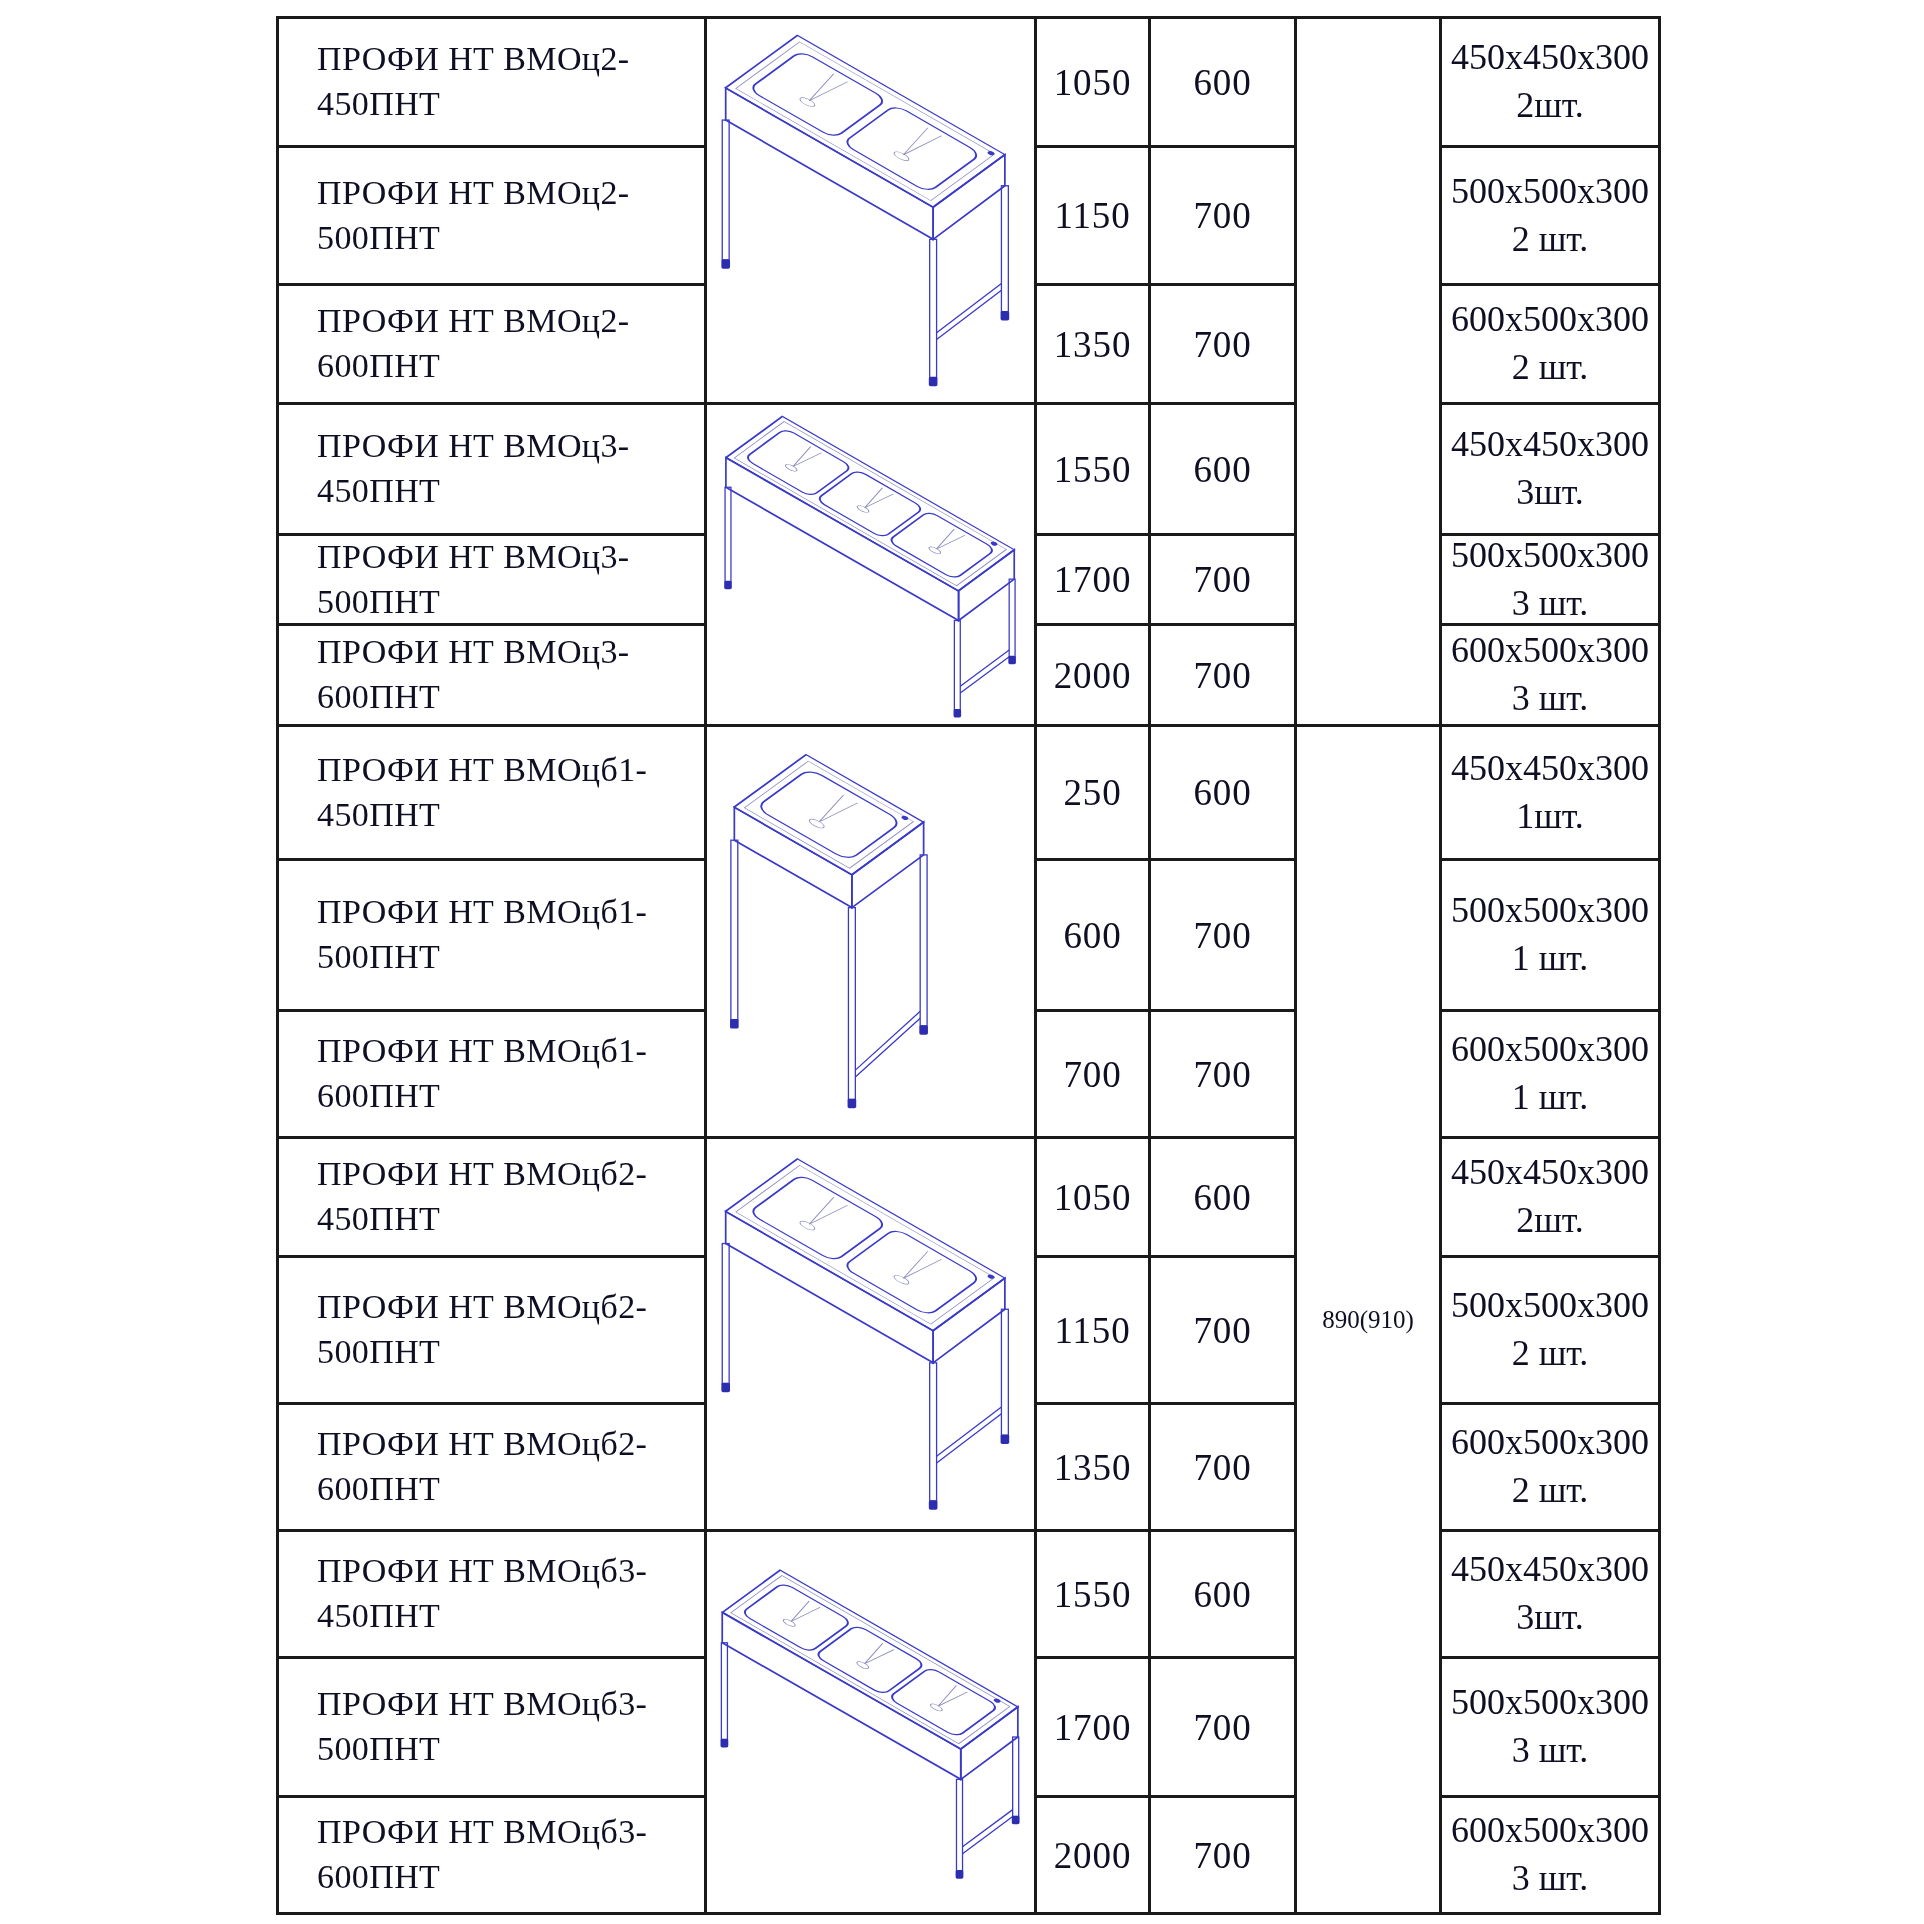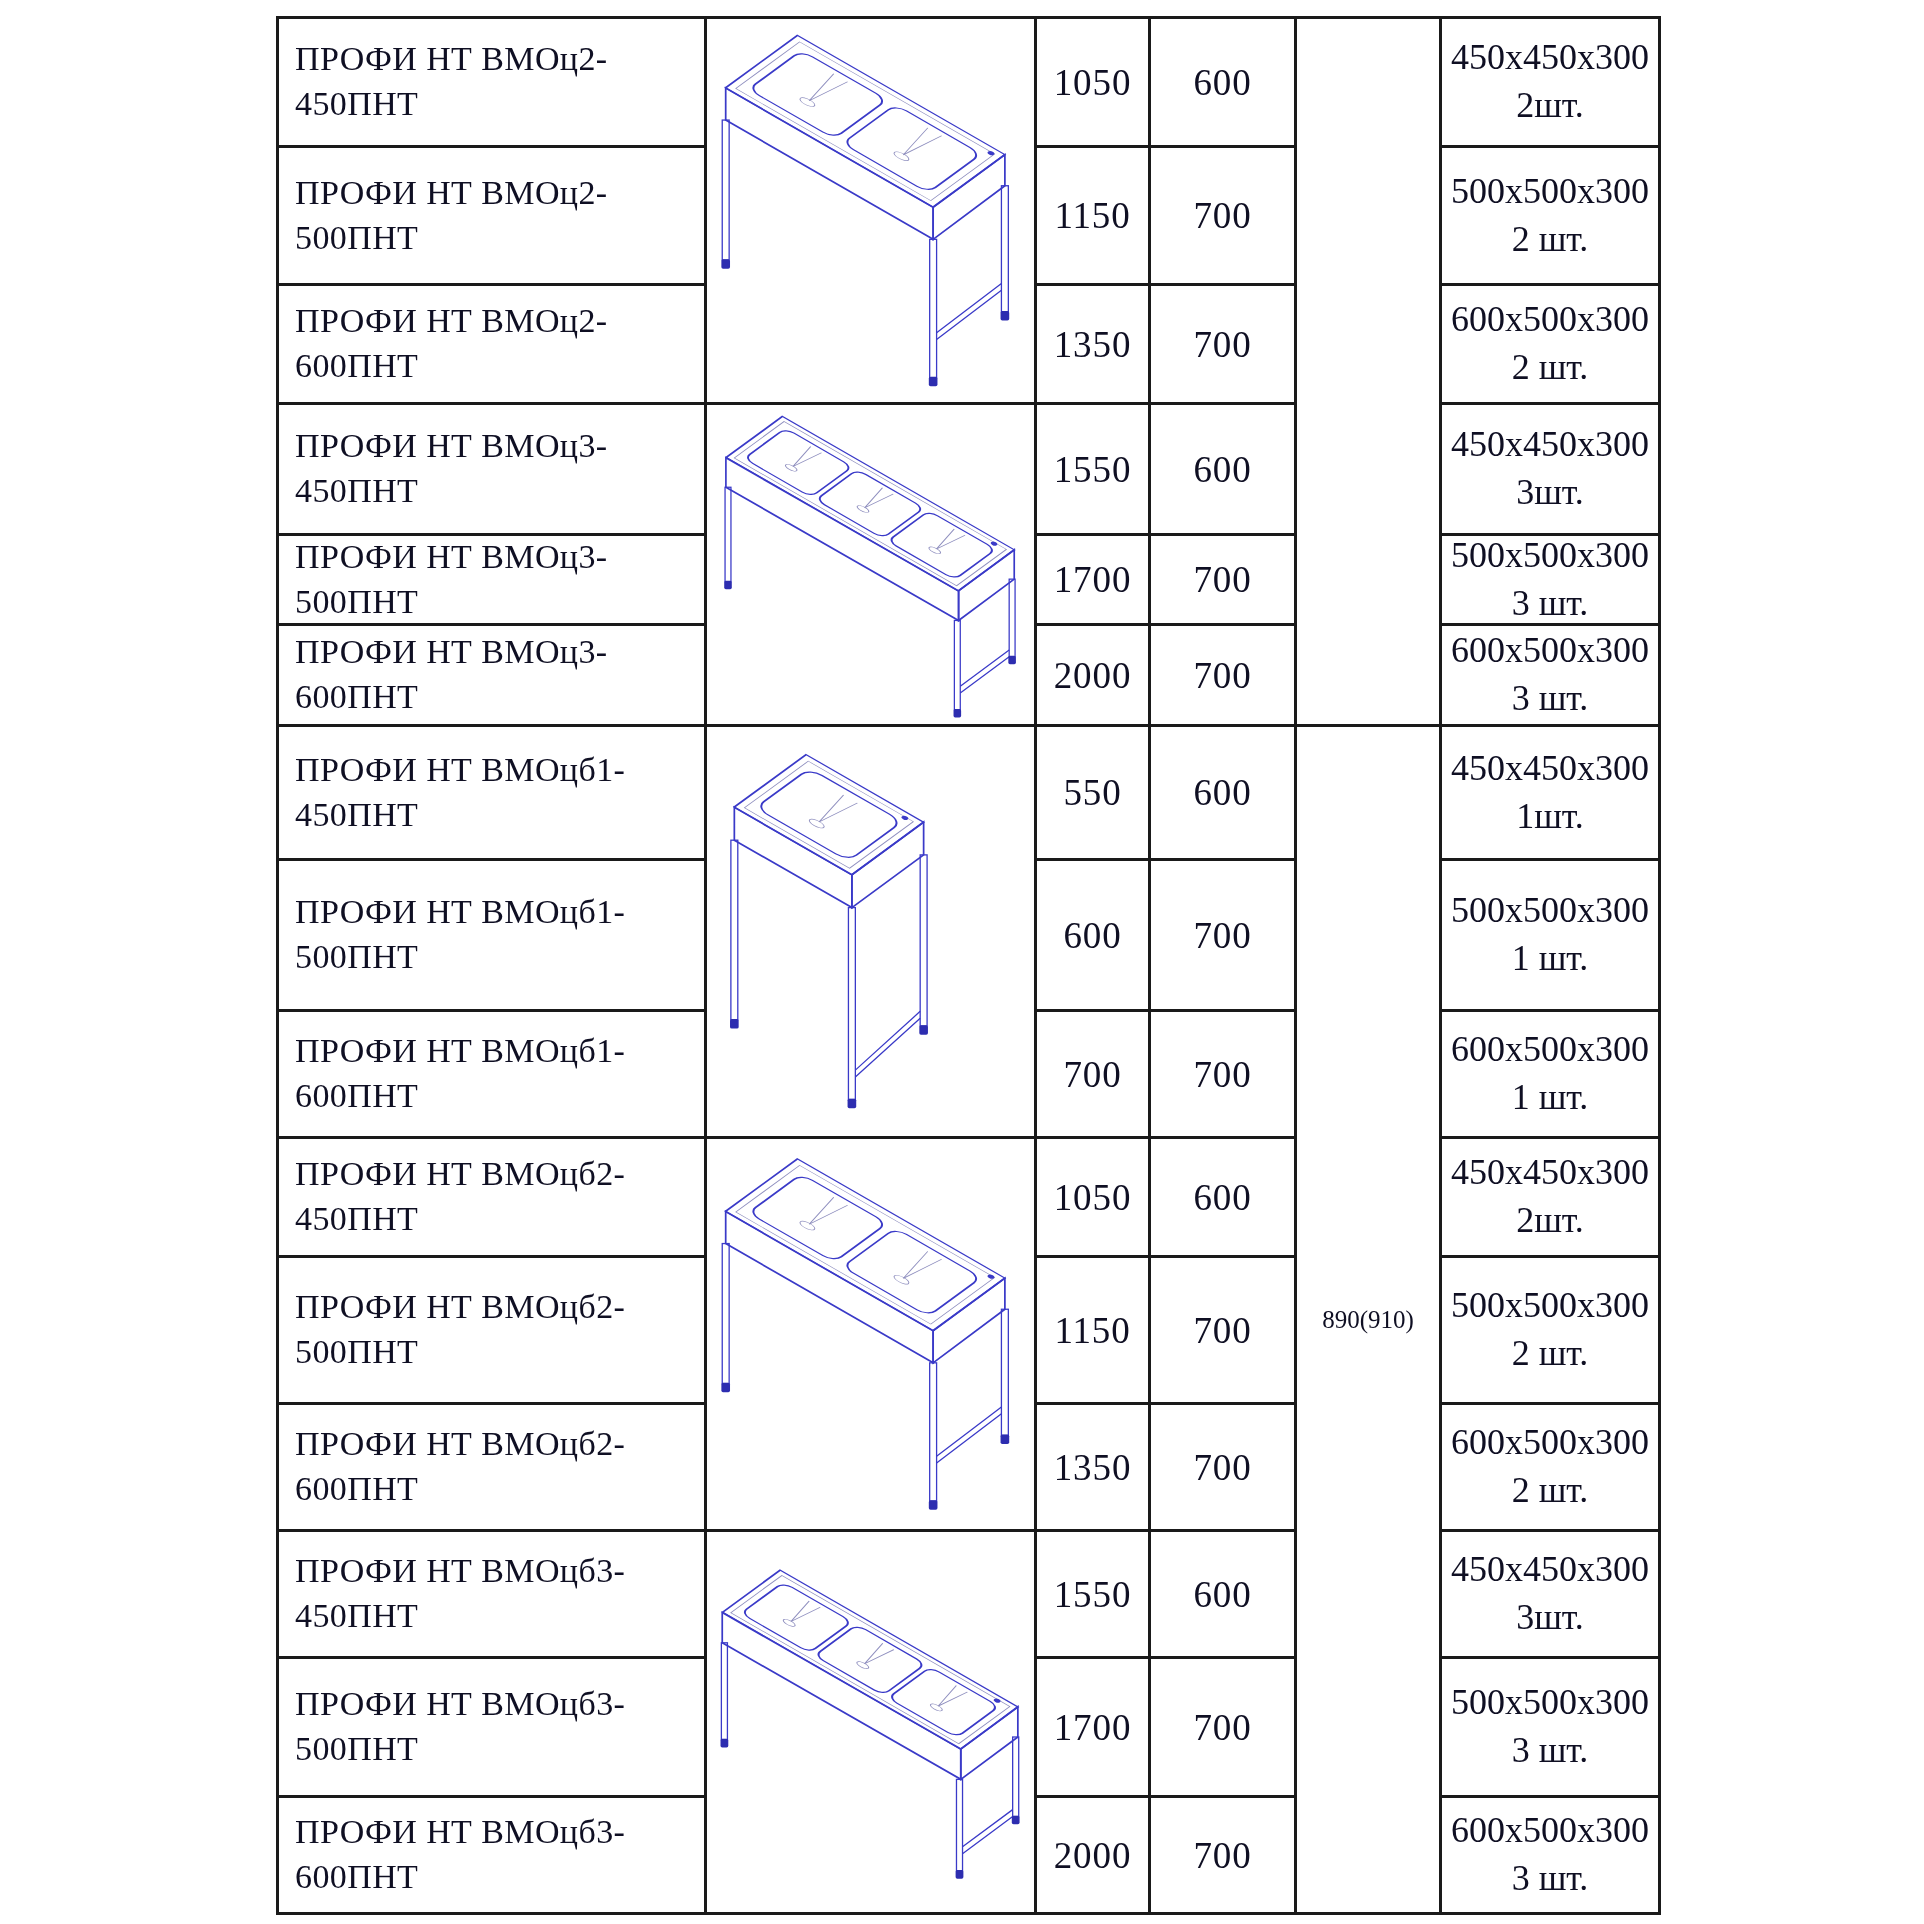--- a/index.html
+++ b/index.html
@@ -18,21 +18,21 @@
     border-left:3.6px solid #1a1a1a;
     background:#ffffff;
   }
   .cell{
     box-sizing:border-box;
     border-right:3.6px solid #1a1a1a;
     border-bottom:3.6px solid #1a1a1a;
     display:flex;align-items:center;justify-content:center;
     overflow:hidden;background:#ffffff;
   }
-  .model{justify-content:flex-start;padding-left:16px;}
+  .model{justify-content:flex-start;padding-left:38px;}
   .model .lines{display:block;font-size:34px;line-height:1.32;letter-spacing:0.4px;}
   .model .ln{display:block;white-space:nowrap;}
   .num{font-size:37px;letter-spacing:0.9px;}
   .hcell{font-size:25px;white-space:nowrap;}
   .bowls{flex-direction:column;font-size:36px;line-height:1.32;text-align:center;}
   .img{padding:2.7px 3.6px;}
   .img svg{width:100%;height:100%;display:block;}
 </style>
 </head>
 <body>
@@ -222,21 +222,21 @@
       <div class="lines">
           <span class="ln">ПРОФИ НТ ВМОцб1-</span>
           <span class="ln">450ПНТ</span>
         </div>
     </div>
     <div class="cell img" style="grid-area:7/2/span 3/auto">
       <svg viewBox="0 0 370 440">
           <use href="#sink1"></use>
         </svg>
     </div>
-    <div class="cell num" style="grid-area:7/3">550</div>
+    <div class="cell num" style="grid-area:7/3">250</div>
     <div class="cell num" style="grid-area:7/4">600</div>
     <div class="cell hcell" style="grid-area:7/5/span 9/auto">890(910)</div>
     <div class="cell bowls" style="grid-area:7/6">
       <span>450x450x300</span>
         <span>1шт.</span>
     </div>
 
     <div class="cell model" style="grid-area:8/1">
       <div class="lines">
           <span class="ln">ПРОФИ НТ ВМОцб1-</span>

